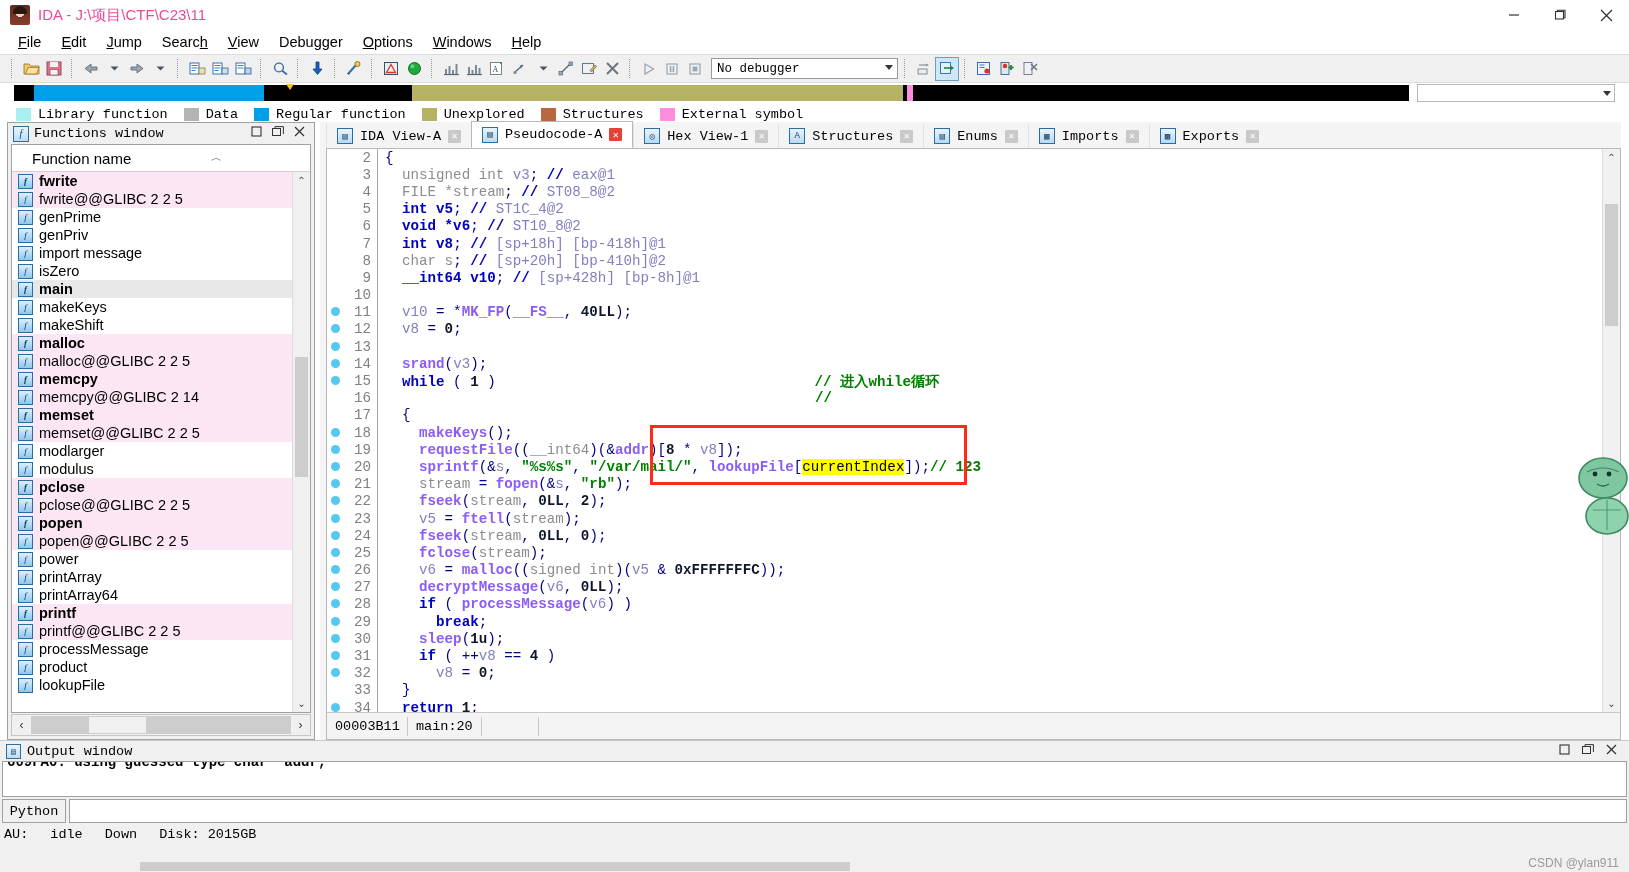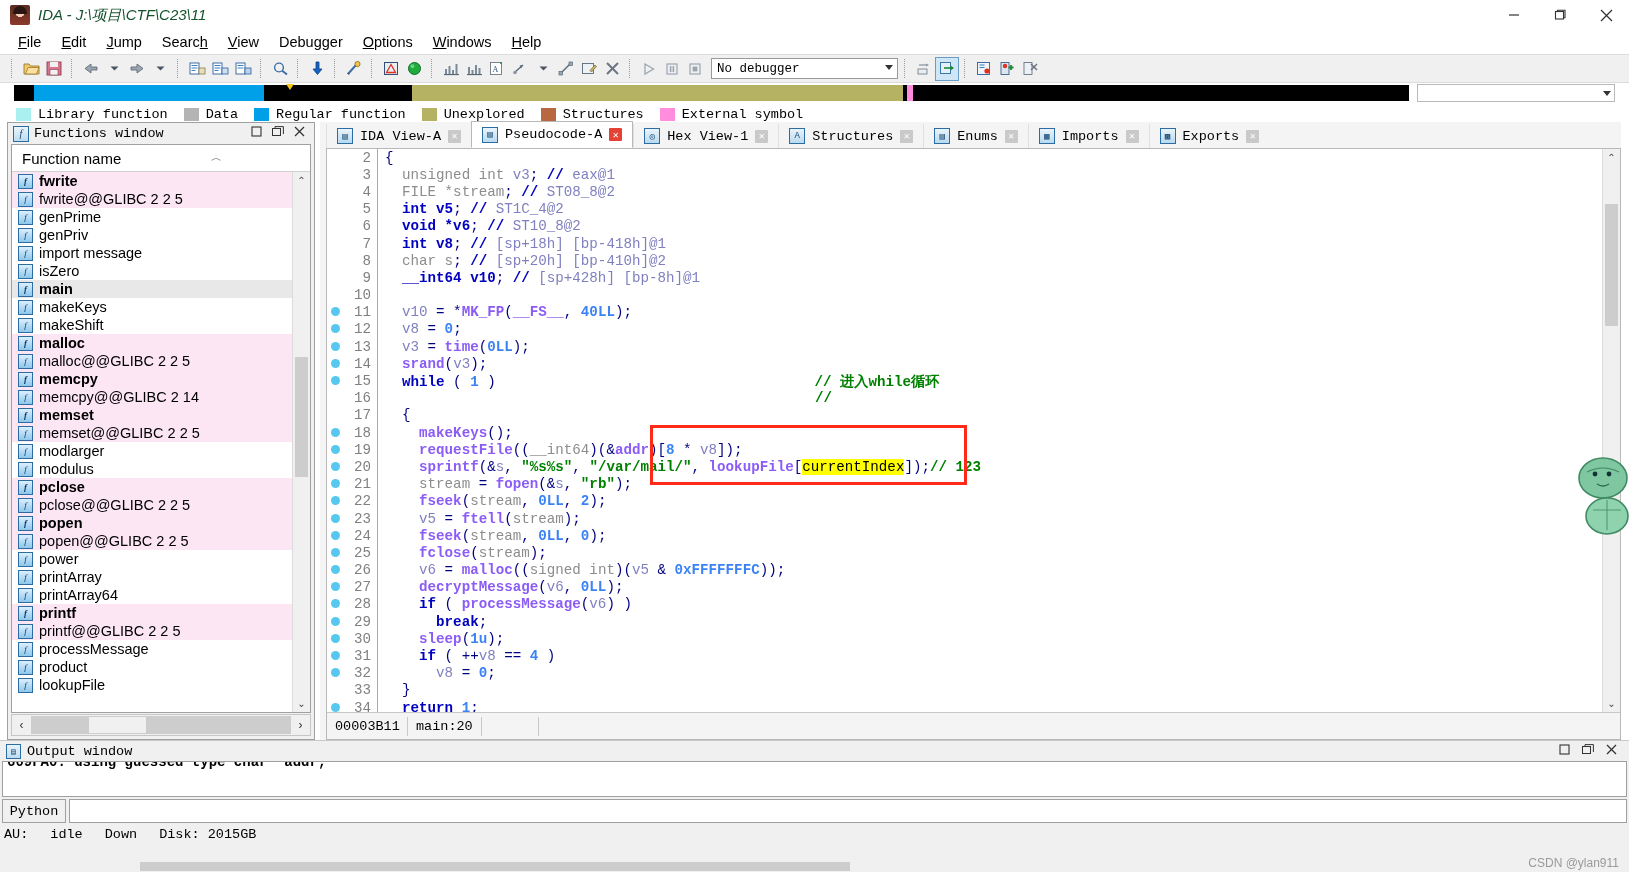--- a/index.html
+++ b/index.html
@@ -12,21 +12,21 @@
   }
   .app{position:relative;width:1629px;height:872px;background:#ffffff;}
 
   
   .titlebar{height:30px;background:#ffffff;display:flex;align-items:center;position:relative;}
   .app-icon{width:20px;height:20px;margin-left:10px;margin-right:8px;border-radius:2px;
     background:radial-gradient(circle at 50% 38%, #f2d0b8 0 28%, transparent 29%),
                linear-gradient(#5a2d22,#8b3a2b);
     position:relative;flex:0 0 auto;}
   .app-icon:after{content:"";position:absolute;left:3px;top:1px;width:14px;height:8px;border-radius:7px 7px 0 0;background:#2b1510;}
-  .title-text{font-size:15px;color:#14532d;font-style:italic;}
+  .title-text{font-size:15px;color:#ec4899;}
   .win-btns{position:absolute;right:0;top:0;height:30px;display:flex;}
   .win-btn{width:46px;height:30px;display:flex;align-items:center;justify-content:center;font-size:15px;color:#333;}
   .win-btn.close{font-size:19px;}
 
   
   .menubar{height:24px;display:flex;align-items:center;padding-left:8px;background:#ffffff;}
   .menu-item{padding:2px 10px;font-size:14.5px;color:#000;}
   .menu-item u{text-decoration:underline;}
 
   
@@ -58,21 +58,21 @@
   .main{position:absolute;left:0;top:122px;right:0;bottom:132px;}
 
   
   .fnwin{position:absolute;left:7px;top:0;width:306px;bottom:0;background:#f0f0f0;border:1px solid #a0a0a0;}
   .fnwin-title{height:21px;display:flex;align-items:center;background:#f0f0f0;font-family:"Liberation Mono", monospace;font-size:13.5px;}
   .fnwin-title .ic{width:14px;height:14px;margin:0 5px 0 5px;border:1px solid #2b6ca3;background:linear-gradient(#eaf4fb,#bcdcf0);
     font-size:10px;font-style:italic;display:flex;align-items:center;justify-content:center;color:#14456e;font-family:"Liberation Serif",serif;}
   .fnwin-btns{margin-left:auto;display:flex;align-items:center;gap:10px;padding-right:9px;color:#333;font-size:12px;}
   .fnwin-body{position:absolute;left:3px;right:3px;top:21px;bottom:26px;background:#fff;border:1px solid #a0a0a0;overflow:hidden;}
   .fn-header{height:26px;background:#fff;border-bottom:1px solid #d0d0d0;display:flex;align-items:center;
-    padding-left:10px;font-size:15px;position:relative;}
+    padding-left:20px;font-size:15px;position:relative;}
   .fn-header .sortcaret{position:absolute;left:199px;top:5px;color:#555;font-size:11px;}
   .fn-list{position:absolute;left:0;right:17px;top:27px;bottom:0;overflow:hidden;}
   .fn-row{height:18px;display:flex;align-items:center;padding-left:6px;font-size:14.5px;white-space:nowrap;}
   .fn-row .fic{width:13px;height:13px;margin-right:6px;flex:0 0 auto;border:1px solid #2b6ca3;
     background:linear-gradient(#dcefff,#8fc7ea);display:flex;align-items:center;justify-content:center;
     font-size:9px;font-style:italic;color:#0d3f68;font-family:"Liberation Serif",serif;}
   .fn-row.lib{background:#fce6f4;}
   .fn-row.sel{background:#e8e8e8;}
   .fn-row.bold{font-weight:bold;}
   .fn-vscroll{position:absolute;right:0;top:27px;bottom:0;width:17px;background:#f0f0f0;border-left:1px solid #dcdcdc;}
@@ -104,21 +104,21 @@
   .cl .bp{width:16px;text-align:center;flex:0 0 auto;}
   .cl .bp i{display:inline-block;width:9px;height:9px;border-radius:50%;background:#56c8f0;}
   .cl .ln{width:28px;text-align:right;color:#808080;flex:0 0 auto;padding-right:6px;}
   .cl .gut{width:1px;align-self:stretch;background:#a8a8a8;margin-right:7px;flex:0 0 auto;}
   .cl .tx{flex:1 1 auto;}      
   .kw{color:#0000c0;font-weight:bold;}
   .fn{color:#8b5cf6;font-weight:bold;}
   .var{color:#8080c0;}
   .pl{color:#000080;}
   .str{color:#008000;font-weight:bold;}
-  .num{color:#3b82f6;font-weight:bold;}
+  .num{color:#0f172a;font-weight:bold;}
   .cm{color:#0000c0;font-weight:bold;}
   .cmt{color:#008000;font-weight:bold;}
   .gray{color:#8c8c8c;}
   .hl{background:#ffff00;}
   .redbox{position:absolute;border:3px solid #ff2a17;pointer-events:none;}
   .code-status{position:absolute;left:0;right:0;bottom:0;height:26px;border-top:1px solid #c8c8c8;background:#f4f4f4;
     display:flex;align-items:center;font-family:"Liberation Mono", monospace;font-size:13.5px;}
   .code-status .cell{padding:0 8px;height:19px;display:flex;align-items:center;border-right:1px solid #c8c8c8;}
   .code-status .cell.w{width:64px;}
 
@@ -654,21 +654,21 @@
             <div class="cl"><span class="bp"></span><span class="ln">3</span><span class="gut"></span><span class="tx">  <span class="gray">unsigned int </span><span class="var">v3</span><span class="pl">; </span><span class="cm">// </span><span class="var">eax@1</span></span></div>
             <div class="cl"><span class="bp"></span><span class="ln">4</span><span class="gut"></span><span class="tx">  <span class="gray">FILE *stream</span><span class="pl">; </span><span class="cm">// </span><span class="var">ST08_8@2</span></span></div>
             <div class="cl"><span class="bp"></span><span class="ln">5</span><span class="gut"></span><span class="tx">  <span class="kw">int </span><span class="kw">v5</span><span class="pl">; </span><span class="cm">// </span><span class="var">ST1C_4@2</span></span></div>
             <div class="cl"><span class="bp"></span><span class="ln">6</span><span class="gut"></span><span class="tx">  <span class="kw">void *v6</span><span class="pl">; </span><span class="cm">// </span><span class="var">ST10_8@2</span></span></div>
             <div class="cl"><span class="bp"></span><span class="ln">7</span><span class="gut"></span><span class="tx">  <span class="kw">int v8</span><span class="pl">; </span><span class="cm">// </span><span class="var">[sp+18h] [bp-418h]@1</span></span></div>
             <div class="cl"><span class="bp"></span><span class="ln">8</span><span class="gut"></span><span class="tx">  <span class="gray">char s</span><span class="pl">; </span><span class="cm">// </span><span class="var">[sp+20h] [bp-410h]@2</span></span></div>
             <div class="cl"><span class="bp"></span><span class="ln">9</span><span class="gut"></span><span class="tx">  <span class="kw">__int64 v10</span><span class="pl">; </span><span class="cm">// </span><span class="var">[sp+428h] [bp-8h]@1</span></span></div>
             <div class="cl"><span class="bp"></span><span class="ln">10</span><span class="gut"></span><span class="tx"></span></div>
             <div class="cl"><span class="bp"><i></i></span><span class="ln">11</span><span class="gut"></span><span class="tx">  <span class="var">v10</span> <span class="pl">= *</span><span class="fn">MK_FP</span><span class="pl">(</span><span class="fn">__FS__</span><span class="pl">, </span><span class="num">40LL</span><span class="pl">);</span></span></div>
             <div class="cl"><span class="bp"><i></i></span><span class="ln">12</span><span class="gut"></span><span class="tx">  <span class="var">v8</span> <span class="pl">= </span><span class="num">0</span><span class="pl">;</span></span></div>
-            <div class="cl"><span class="bp"><i></i></span><span class="ln">13</span><span class="gut"></span><span class="tx">  <span class="var">v3</span> <span class="pl">= </span><span class="fn">time</span><span class="pl">(</span><span class="num">0LL</span><span class="pl">);</span></span></div>
+            <div class="cl"><span class="bp"><i></i></span><span class="ln">13</span><span class="gut"></span></div>
             <div class="cl"><span class="bp"><i></i></span><span class="ln">14</span><span class="gut"></span><span class="tx">  <span class="fn">srand</span><span class="pl">(</span><span class="var">v3</span><span class="pl">);</span></span></div>
             <div class="cl"><span class="bp"><i></i></span><span class="ln">15</span><span class="gut"></span><span class="tx">  <span class="kw">while</span><span class="pl"> ( </span><span class="num">1</span><span class="pl"> )</span><span style="display: inline-block; width: 318.85px;"></span><span class="cmt" style="margin-left: 0px;">// 进入while循环</span></span></div>
             <div class="cl"><span class="bp"></span><span class="ln">16</span><span class="gut"></span><span class="tx"><span style="display: inline-block; width: 430px;"></span><span class="cmt" style="margin-left: 0px;">//</span></span></div>
             <div class="cl"><span class="bp"></span><span class="ln">17</span><span class="gut"></span><span class="tx">  <span class="pl">{</span></span></div>
             <div class="cl"><span class="bp"><i></i></span><span class="ln">18</span><span class="gut"></span><span class="tx">    <span class="fn">makeKeys</span><span class="pl">();</span></span></div>
             <div class="cl"><span class="bp"><i></i></span><span class="ln">19</span><span class="gut"></span><span class="tx">    <span class="fn">requestFile</span><span class="pl">((</span><span class="gray">__int64</span><span class="pl">)(&amp;</span><span class="fn">addr</span><span class="pl">)[</span><span class="num">8</span><span class="pl"> * </span><span class="var">v8</span><span class="pl">]);</span></span></div>
             <div class="cl"><span class="bp"><i></i></span><span class="ln">20</span><span class="gut"></span><span class="tx">    <span class="fn">sprintf</span><span class="pl">(&amp;</span><span class="var">s</span><span class="pl">, </span><span class="str">"%s%s"</span><span class="pl">, </span><span class="str">"/var/mail/"</span><span class="pl">, </span><span class="fn">lookupFile</span><span class="pl">[</span><span class="hl">currentIndex</span><span class="pl">]);</span><span class="cmt">// 123</span></span></div>
             <div class="cl"><span class="bp"><i></i></span><span class="ln">21</span><span class="gut"></span><span class="tx">    <span class="gray">stream</span> <span class="pl">= </span><span class="fn">fopen</span><span class="pl">(&amp;</span><span class="var">s</span><span class="pl">, </span><span class="str">"rb"</span><span class="pl">);</span></span></div>
             <div class="cl"><span class="bp"><i></i></span><span class="ln">22</span><span class="gut"></span><span class="tx">    <span class="fn">fseek</span><span class="pl">(</span><span class="gray">stream</span><span class="pl">, </span><span class="num">0LL</span><span class="pl">, </span><span class="num">2</span><span class="pl">);</span></span></div>
             <div class="cl"><span class="bp"><i></i></span><span class="ln">23</span><span class="gut"></span><span class="tx">    <span class="var">v5</span> <span class="pl">= </span><span class="fn">ftell</span><span class="pl">(</span><span class="gray">stream</span><span class="pl">);</span></span></div>

